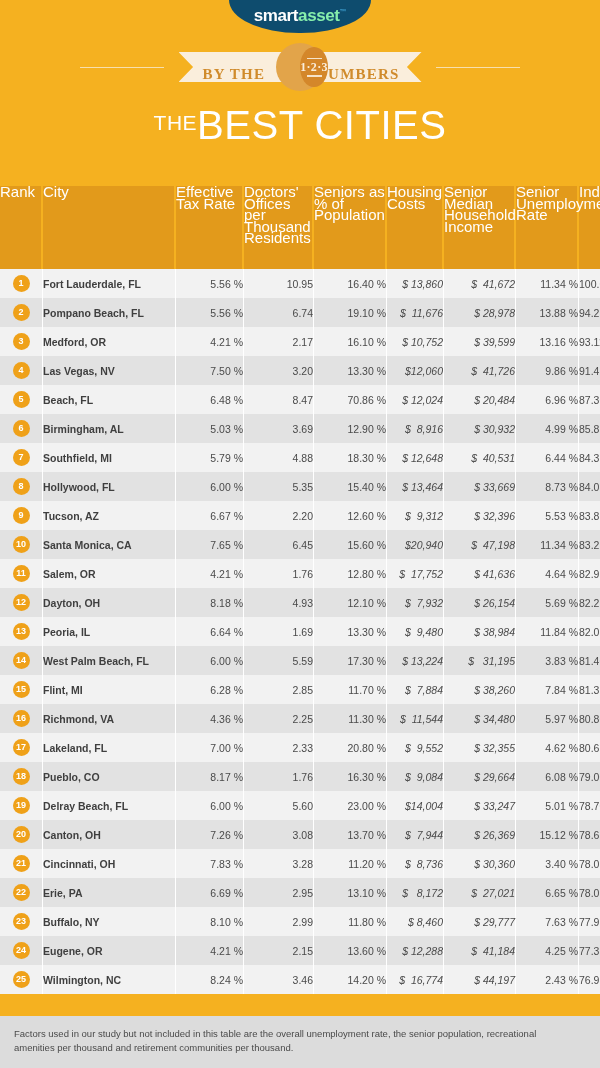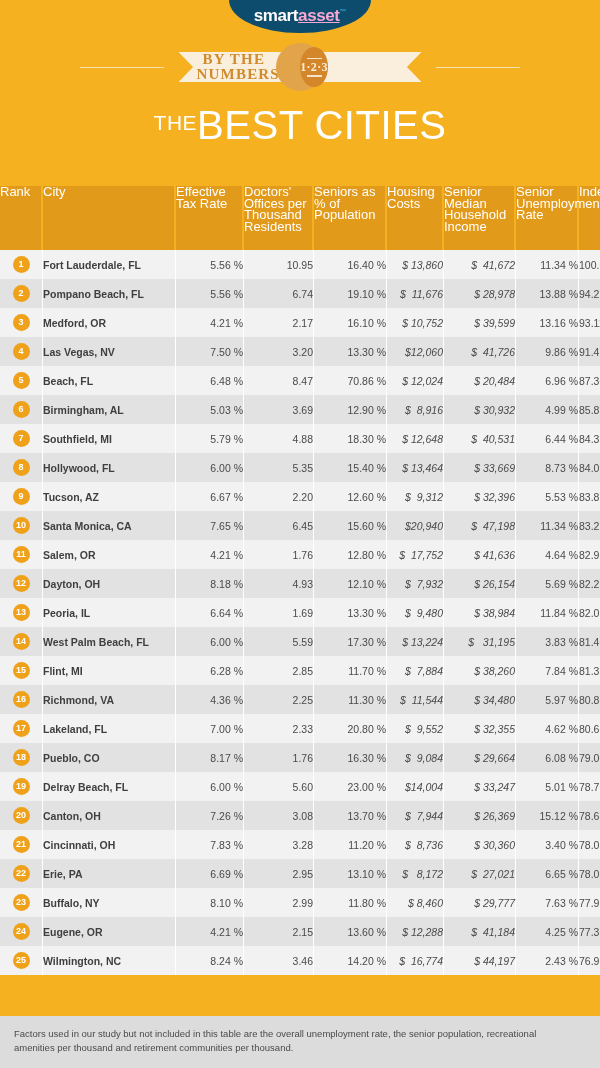--- a/index.html
+++ b/index.html
@@ -36,21 +36,21 @@
   }
   .logo-text {
     font-size: 17px;
     font-weight: bold;
     letter-spacing: -0.4px;
     line-height: 1;
     position: relative;
     top: -1px;
   }
   .logo-smart { color: #FFFFFF; }
-  .logo-asset { color: #f9a8d4; text-decoration: underline; }
+  .logo-asset { color: #86efac; }
   .logo-tm {
     color: #3D9FD0;
     font-size: 7px;
     vertical-align: super;
   }
 
   
   .ribbon-zone {
     height: 68px;
     position: relative;
@@ -67,26 +67,25 @@
   }
   .rule-left  { left: 80px;  width: 84px; }
   .rule-right { right: 80px; width: 84px; }
 
   .ribbon {
     position: relative;
     width: 243px;
     height: 30px;
     background: #FAEEDC;
     display: flex;
-    align-items: flex-start;
+    align-items: flex-end;
     justify-content: space-between;
     padding: 0 18px;
     box-sizing: border-box;
     clip-path: polygon(0% 0%, 100% 0%, 94% 50%, 100% 100%, 0% 100%, 6% 50%);
-    flex-direction: column;
   }
   .ribbon-word {
     font-family: "Liberation Serif", serif;
     font-size: 15px;
     font-weight: bold;
     letter-spacing: 1.2px;
     color: #D08B2C;
     line-height: 1;
   }
   .ribbon-left-word  { margin-left: 6px; }
@@ -176,26 +175,26 @@
   }
   table.grid th, table.grid td {
     padding: 0;
     margin: 0;
   }
 
   
   thead th {
     background: #E29A1B;
     color: #FFFFFF;
-    font-size: 13px;
+    font-size: 15px;
     font-weight: normal;
     line-height: 11.5px;
     text-align: left;
     vertical-align: top;
-    height: 64px;
+    height: 83px;
     padding: 7px 5px 0 6px;
     border-right: 2px solid #F5B120;
     box-sizing: border-box;
   }
   thead th.last { border-right: none; }
 
   
   tbody tr.odd  td { background: #F2F2F2; }
   tbody tr.even td { background: #E2E2E2; }
   tbody td {

